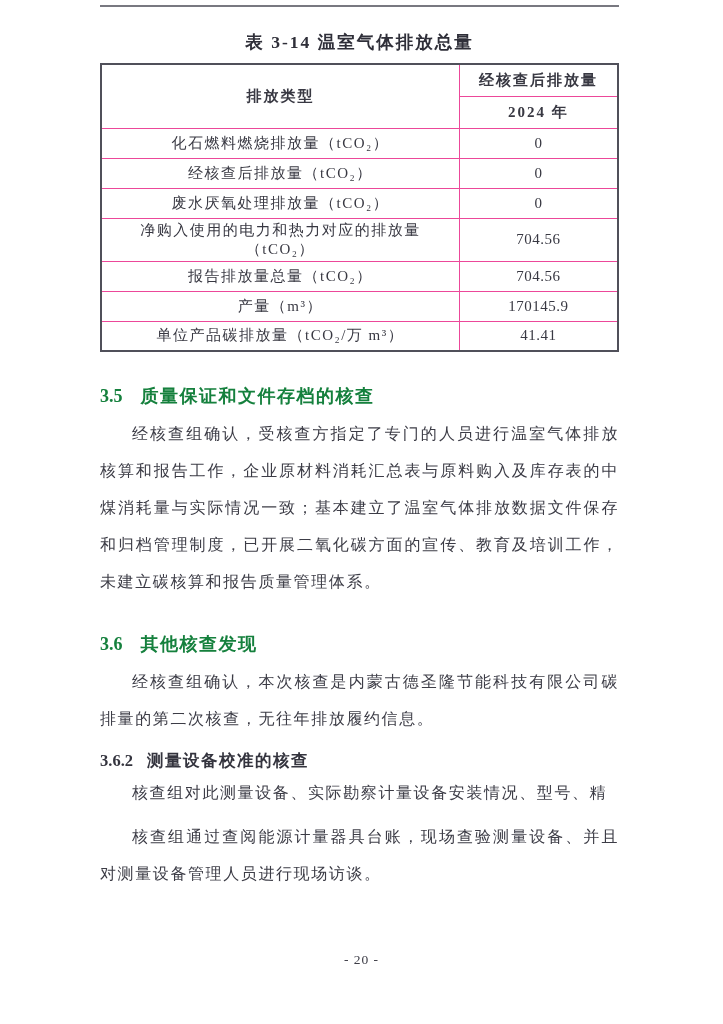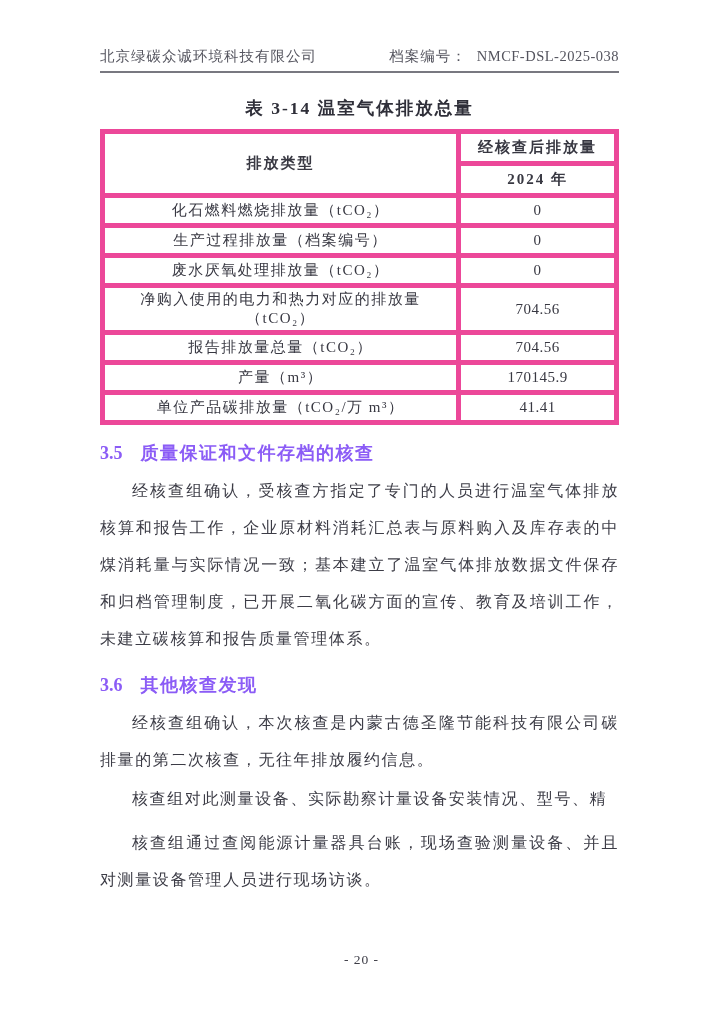--- a/index.html
+++ b/index.html
@@ -42,37 +42,37 @@
     letter-spacing: 2px;
   }
   table.emissions {
     width: 100%;
     margin-top: 9px;
     border-collapse: collapse;
     font-size: 15px;
     color: #383842;
   }
   table.emissions td {
-    border: 5px solid #ec4899;
+    border: 1px solid #ec4899;
     text-align: center;
     vertical-align: middle;
     height: 30px;
     padding: 2px 4px;
     letter-spacing: 1.5px;
   }
   table.emissions { border: 2px solid #50505a; }
   table.emissions .c1 { width: 69.3%; }
   table.emissions .c2 { width: 30.7%; letter-spacing: 0.5px; }
   table.emissions .hd { font-weight: bold; height: 32px; letter-spacing: 2px; }
   .sec-heading {
     font-size: 18px;
     font-weight: bold;
-    color: #8b5cf6;
+    color: #15803d;
     letter-spacing: 1.5px;
-    margin-top: 16px;
+    margin-top: 32px;
   }
   .sec-heading .num { letter-spacing: 0; margin-right: 18px; }
   .sub-heading {
     font-size: 16.5px;
     font-weight: bold;
     color: #34343e;
     letter-spacing: 1.5px;
     margin-top: 13px;
   }
   .sub-heading .num { letter-spacing: 0; margin-right: 14px; }
@@ -96,45 +96,39 @@
     color: #3c3c46;
     letter-spacing: 1px;
   }
 </style>
 </head>
 <body>
 
 <div class="page">
   <div class="content">
 
-    <div class="doc-header">
-      <span>北京绿碳众诚环境科技有限公司</span>
-      <span class="archive">
-        <span>档案编号：</span><span class="num">NMCF-DSL-2025-038</span>
-      </span>
-    </div>
     <div class="header-rule"></div>
 
     <div class="table-title">表 3-14  温室气体排放总量</div>
 
     <table class="emissions">
       <tbody>
         <tr>
           <td class="c1 hd" rowspan="2">排放类型</td>
           <td class="c2 hd">经核查后排放量</td>
         </tr>
         <tr>
           <td class="c2 hd">2024 年</td>
         </tr>
         <tr>
           <td class="c1">化石燃料燃烧排放量（tCO₂）</td>
           <td class="c2">0</td>
         </tr>
         <tr>
-          <td class="c1">生产过程排放量（档案编号）</td>
+          <td class="c1">经核查后排放量（tCO₂）</td>
           <td class="c2">0</td>
         </tr>
         <tr>
           <td class="c1">废水厌氧处理排放量（tCO₂）</td>
           <td class="c2">0</td>
         </tr>
         <tr>
           <td class="c1">净购入使用的电力和热力对应的排放量（tCO₂）</td>
           <td class="c2">704.56</td>
         </tr>
@@ -157,19 +151,22 @@
       <span class="num">3.5</span><span>质量保证和文件存档的核查</span>
     </div>
     <p class="body-para">经核查组确认，受核查方指定了专门的人员进行温室气体排放核算和报告工作，企业原材料消耗汇总表与原料购入及库存表的中煤消耗量与实际情况一致；基本建立了温室气体排放数据文件保存和归档管理制度，已开展二氧化碳方面的宣传、教育及培训工作，未建立碳核算和报告质量管理体系。</p>
 
     <div class="sec-heading">
       <span class="num">3.6</span><span>其他核查发现</span>
     </div>
 
     <p class="body-para">经核查组确认，本次核查是内蒙古德圣隆节能科技有限公司碳排量的第二次核查，无往年排放履约信息。</p>
 
+    <div class="sub-heading">
+      <span class="num">3.6.2</span><span>测量设备校准的核查</span>
+    </div>
     <p class="body-para tight">核查组对此测量设备、实际勘察计量设备安装情况、型号、精</p>
     <p class="body-para">核查组通过查阅能源计量器具台账，现场查验测量设备、并且对测量设备管理人员进行现场访谈。</p>
 
   </div>
 
   <div class="page-footer">- 20 -</div>
 </div>
 
 </body></html>

